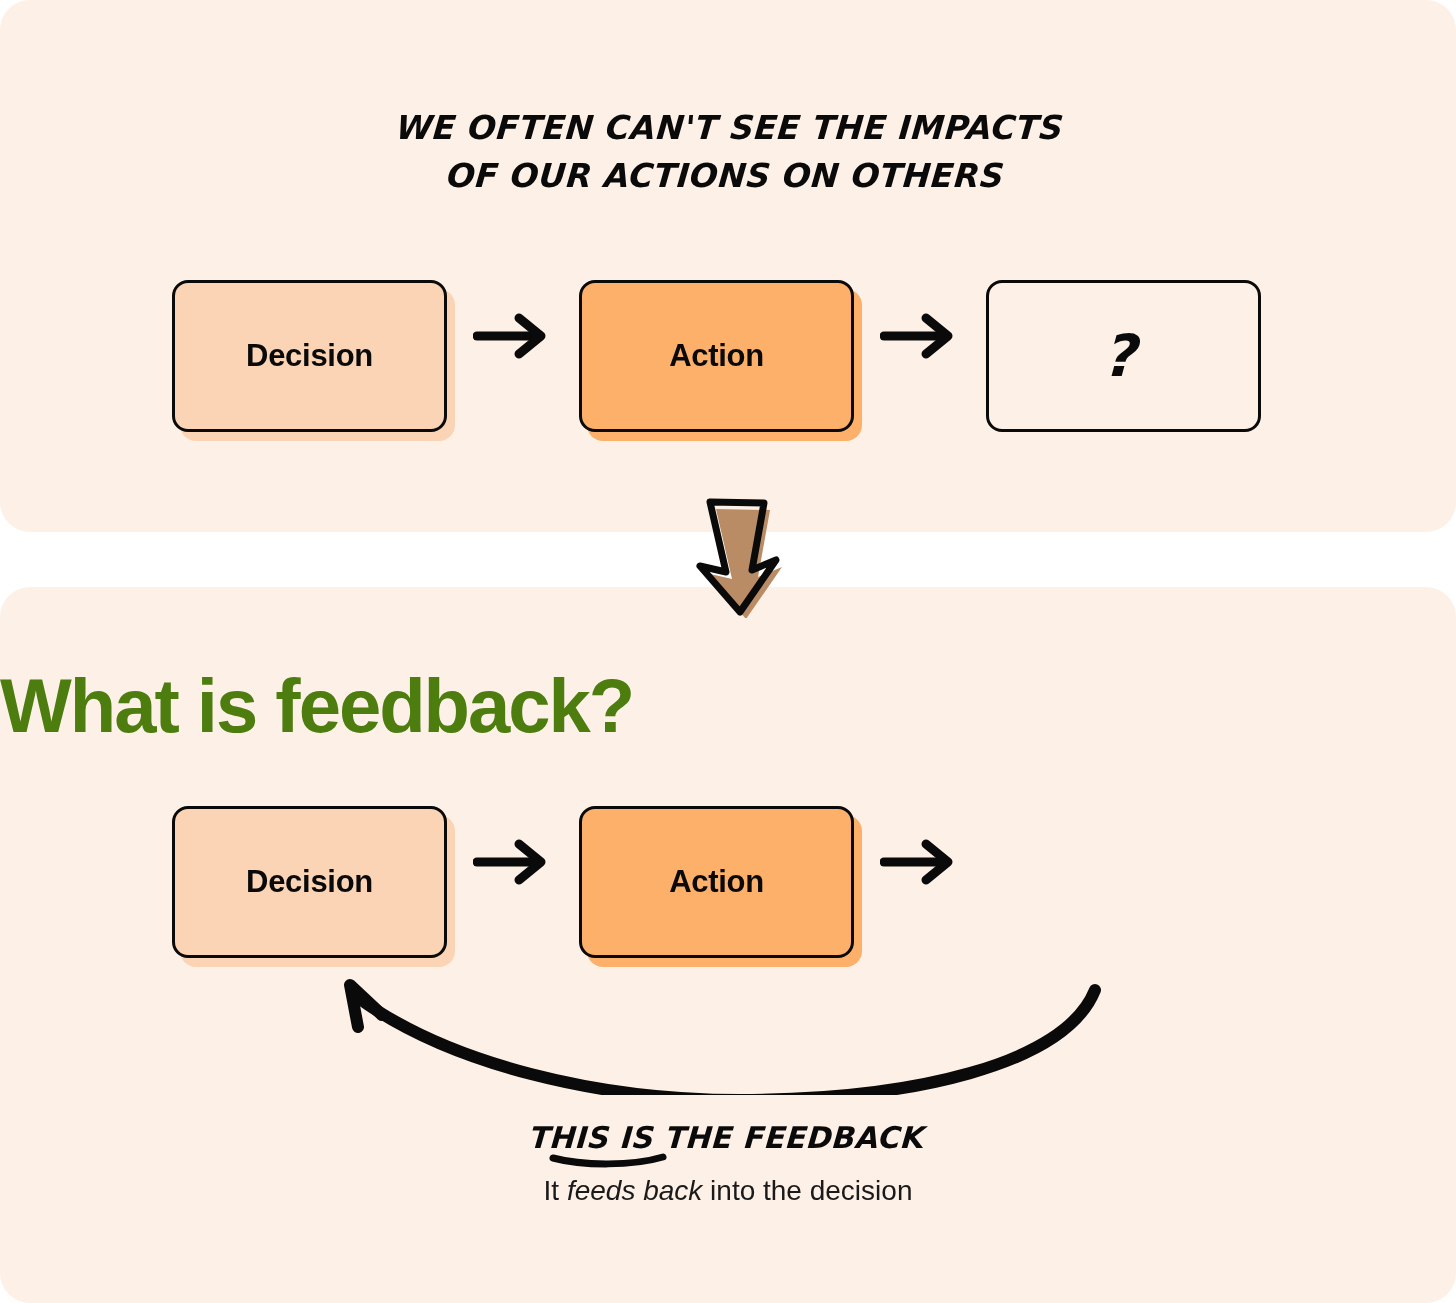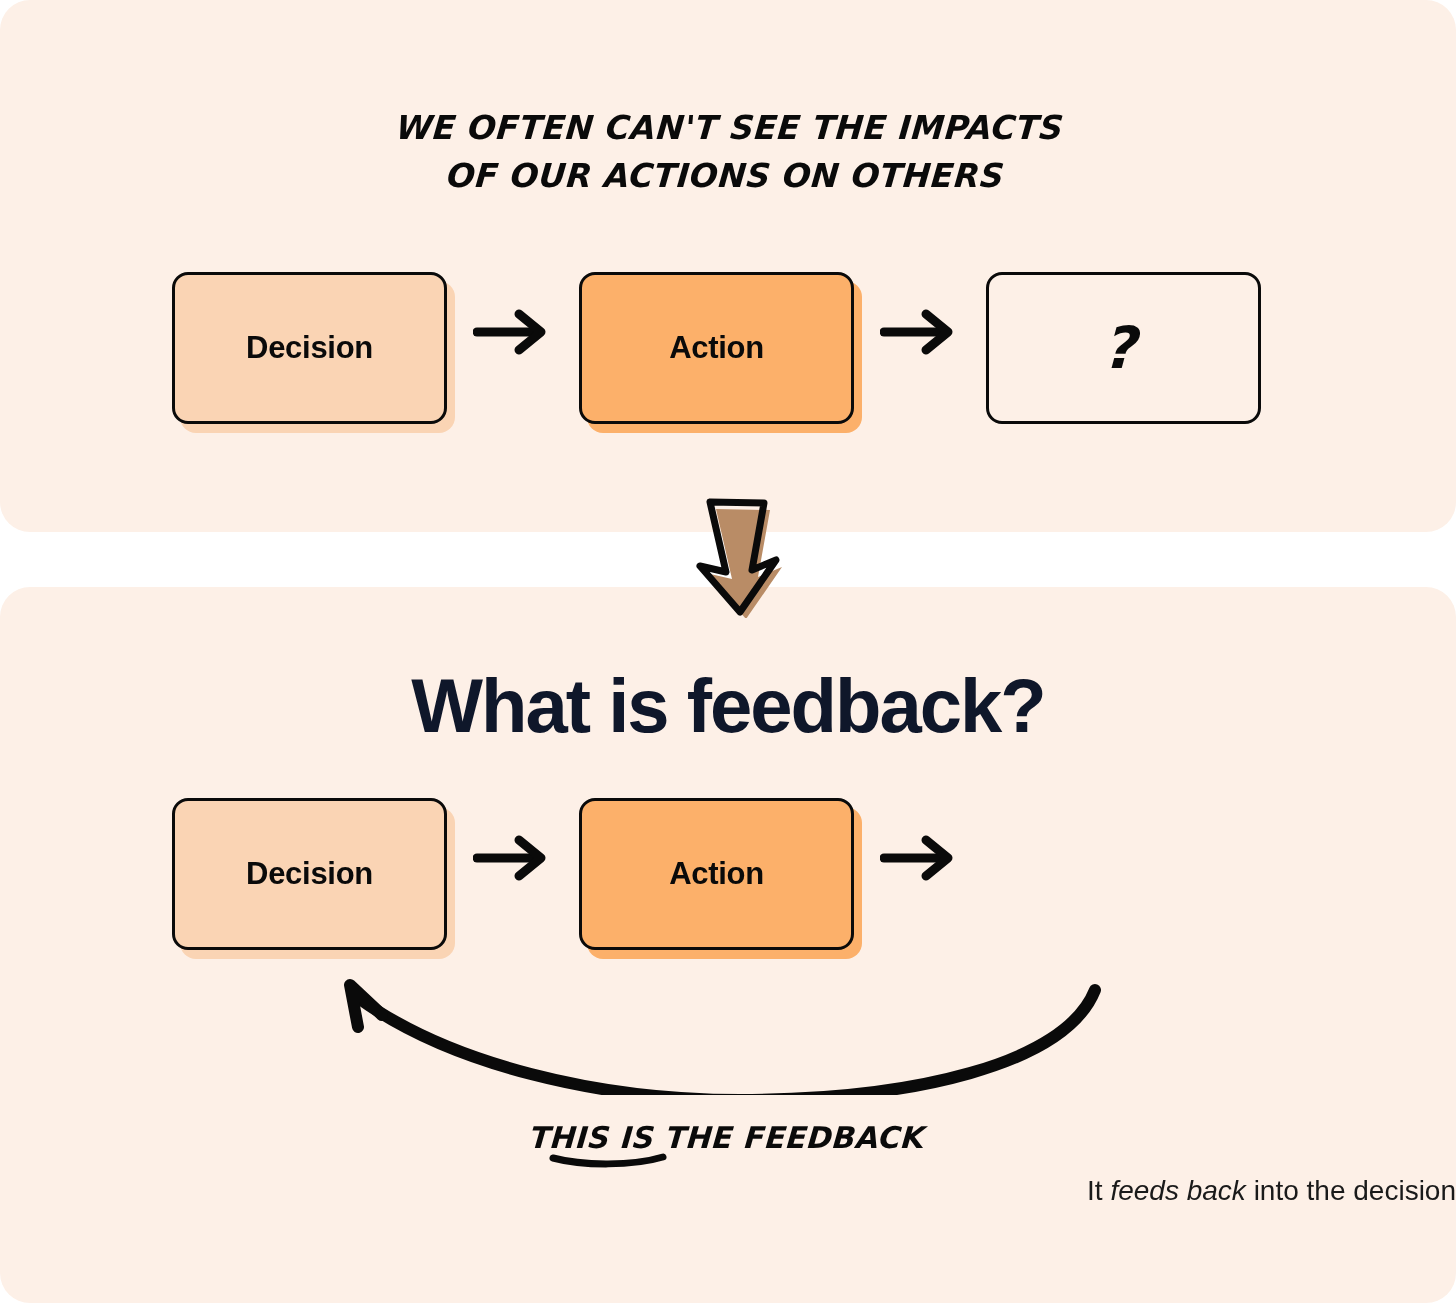--- a/index.html
+++ b/index.html
@@ -30,21 +30,21 @@
   #headline .l{display:block;}
 
   
   .flow{
     position:absolute;display:flex;align-items:center;
   }
   #flow-top{left:172px;top:272px;}
   #flow-bottom{left:172px;top:798px;}
 
   
-  .boxwrap{position:relative;width:275px;height:120px;}
+  .boxwrap{position:relative;width:275px;height:120px;margin-top:8px;}
   .boxwrap .shadow{
     position:absolute;left:8px;top:9px;width:275px;height:152px;
     border-radius:16px;
   }
   .boxwrap .outline{
     position:absolute;left:0;top:0;width:275px;height:152px;
     border:3.5px solid #0a0a0a;border-radius:16px;
     box-sizing:border-box;background:transparent;
     display:flex;align-items:center;justify-content:center;
   }
@@ -62,35 +62,35 @@
 
   
   .harrow{width:132px;height:60px;display:flex;align-items:center;justify-content:center;}
   .harrow svg{display:block;}
 
   
   #down-arrow{position:absolute;left:680px;top:494px;width:110px;height:124px;z-index:6;}
 
   
   #section-title{
-    position:absolute;left:0;top:662px;width:1456px;text-align:center;
-    font-size:76px;font-weight:700;color:#0f172a;letter-spacing:-2px;
+    position:absolute;left:0;top:662px;width:1456px;
+    font-size:76px;font-weight:700;color:#4d7c0f;letter-spacing:-2px;
   }
 
   
   #feedback-curve{position:absolute;left:300px;top:955px;width:850px;height:140px;}
 
   
   #caption-marker{
     position:absolute;left:0;top:1120px;width:1456px;text-align:center;
     font-size:30px;text-transform:uppercase;
   }
   #caption-underline{position:absolute;left:548px;top:1152px;width:120px;height:16px;}
   #caption-sub{
-    position:absolute;left:0;top:1175px;width:1456px;text-align:right;
+    position:absolute;left:0;top:1175px;width:1456px;text-align:center;
     font-size:28px;color:#1a1a1a;font-weight:400;
   }
   #caption-sub .em{font-style:italic;}
 </style>
 </head>
 <body>
 
 <div class="panel" id="panel-top"></div>
 
 <div id="headline" class="marker">

